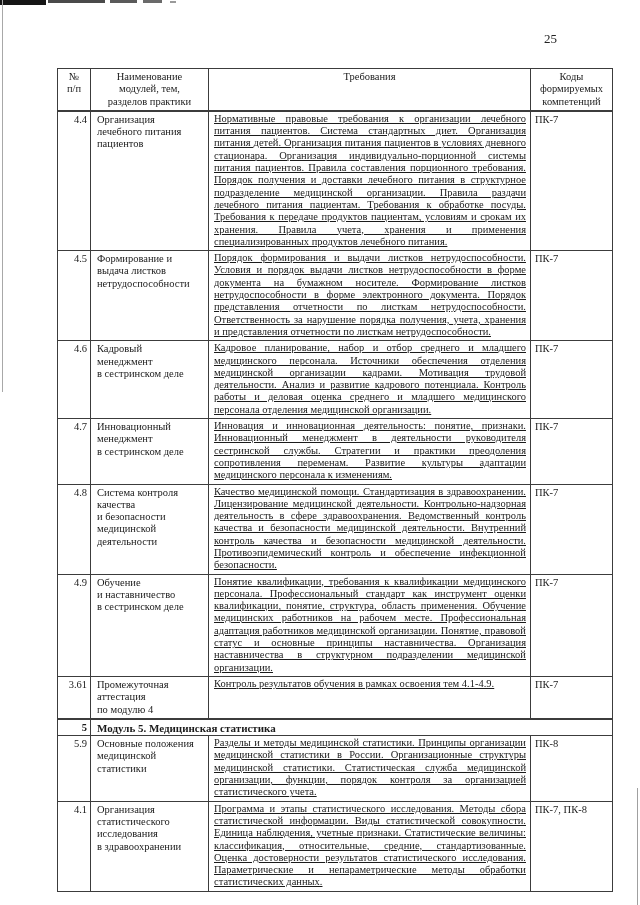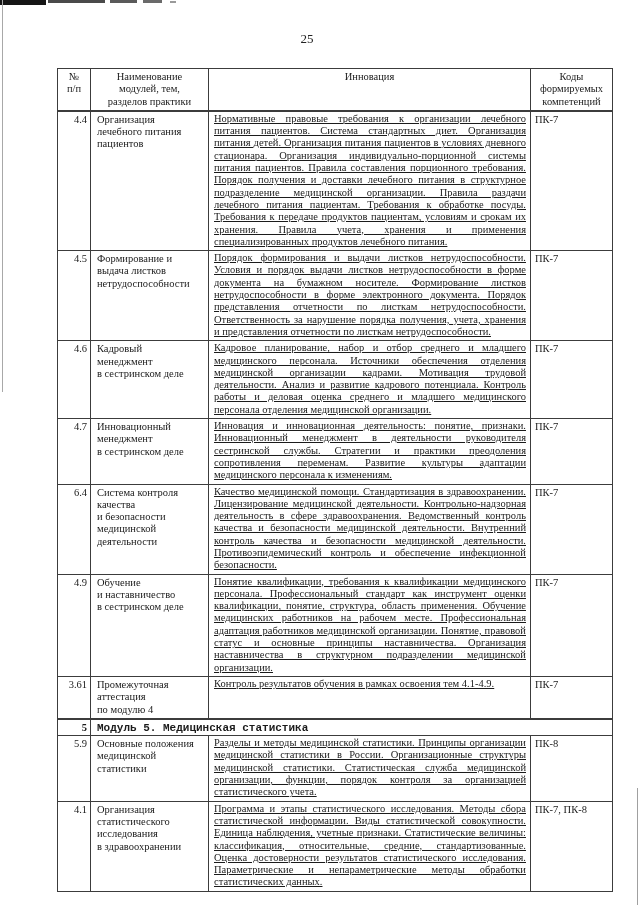--- a/index.html
+++ b/index.html
@@ -18,21 +18,21 @@
   .art-top2 { left: 48px; top: 0; width: 57px; height: 3px; background: #4a4a4a; }
   .art-top3 { left: 110px; top: 0; width: 27px; height: 3px; background: #5a5a5a; }
   .art-top4 { left: 143px; top: 0; width: 19px; height: 3px; background: #6a6a6a; }
   .art-top5 { left: 170px; top: 1px; width: 6px; height: 2px; background: #9a9a9a; }
   .art-left { left: 2px; top: 0; width: 1px; height: 392px; background: #a8a8a8; }
   .art-right { left: 637px; top: 788px; width: 1px; height: 117px; background: #a0a0a0; }
 
   .page-number {
     position: absolute;
     top: 31px; left: 57px; width: 500px;
-    text-align: center;
+    text-align: right;
     font-size: 13px;
     color: #222;
   }
 
   table.doc-table {
     position: absolute;
     left: 57px; top: 68px;
     width: 555px;
     border-collapse: collapse;
     table-layout: fixed;
@@ -75,21 +75,20 @@
   td.cell-codes {
     padding: 2px 2px 2px 4px;
   }
   tr.module-row td {
     font-weight: bold;
     border-top-width: 2px;
   }
   tr.module-row td.cell-module-title {
     padding: 2px 2px 1px 6px;
     font-size: 11px;
-    font-family: Liberation Mono, monospace;
   }
 </style>
 </head>
 <body>
 
 <div class="art art-top1"></div>
 <div class="art art-top2"></div>
 <div class="art art-top3"></div>
 <div class="art art-top4"></div>
 <div class="art art-top5"></div>
@@ -105,21 +104,21 @@
       <col class="c-cont">
       <col class="c-code">
   </colgroup>
   <thead>
     <tr>
       <th>№
 п/п</th>
       <th>Наименование
 модулей, тем,
 разделов практики</th>
-      <th>Инновация</th>
+      <th>Требования</th>
       <th>Коды
 формируемых
 компетенций</th>
     </tr>
   </thead>
   <tbody>
     <tr>
       <td class="cell-num">4.4</td>
       <td class="cell-name">Организация
 лечебного питания
@@ -145,21 +144,21 @@
     </tr>
     <tr>
       <td class="cell-num">4.7</td>
       <td class="cell-name">Инновационный
 менеджмент
 в сестринском деле</td>
       <td class="cell-content">Инновация и инновационная деятельность: понятие, признаки. Инновационный менеджмент в деятельности руководителя сестринской службы. Стратегии и практики преодоления сопротивления переменам. Развитие культуры адаптации медицинского персонала к изменениям.</td>
       <td class="cell-codes">ПК-7</td>
     </tr>
     <tr>
-      <td class="cell-num">6.4</td>
+      <td class="cell-num">4.8</td>
       <td class="cell-name">Система контроля
 качества
 и безопасности
 медицинской
 деятельности</td>
       <td class="cell-content">Качество медицинской помощи. Стандартизация в здравоохранении. Лицензирование медицинской деятельности. Контрольно-надзорная деятельность в сфере здравоохранения. Ведомственный контроль качества и безопасности медицинской деятельности. Внутренний контроль качества и безопасности медицинской деятельности. Противоэпидемический контроль и обеспечение инфекционной безопасности.</td>
       <td class="cell-codes">ПК-7</td>
     </tr>
     <tr>
       <td class="cell-num">4.9</td>

